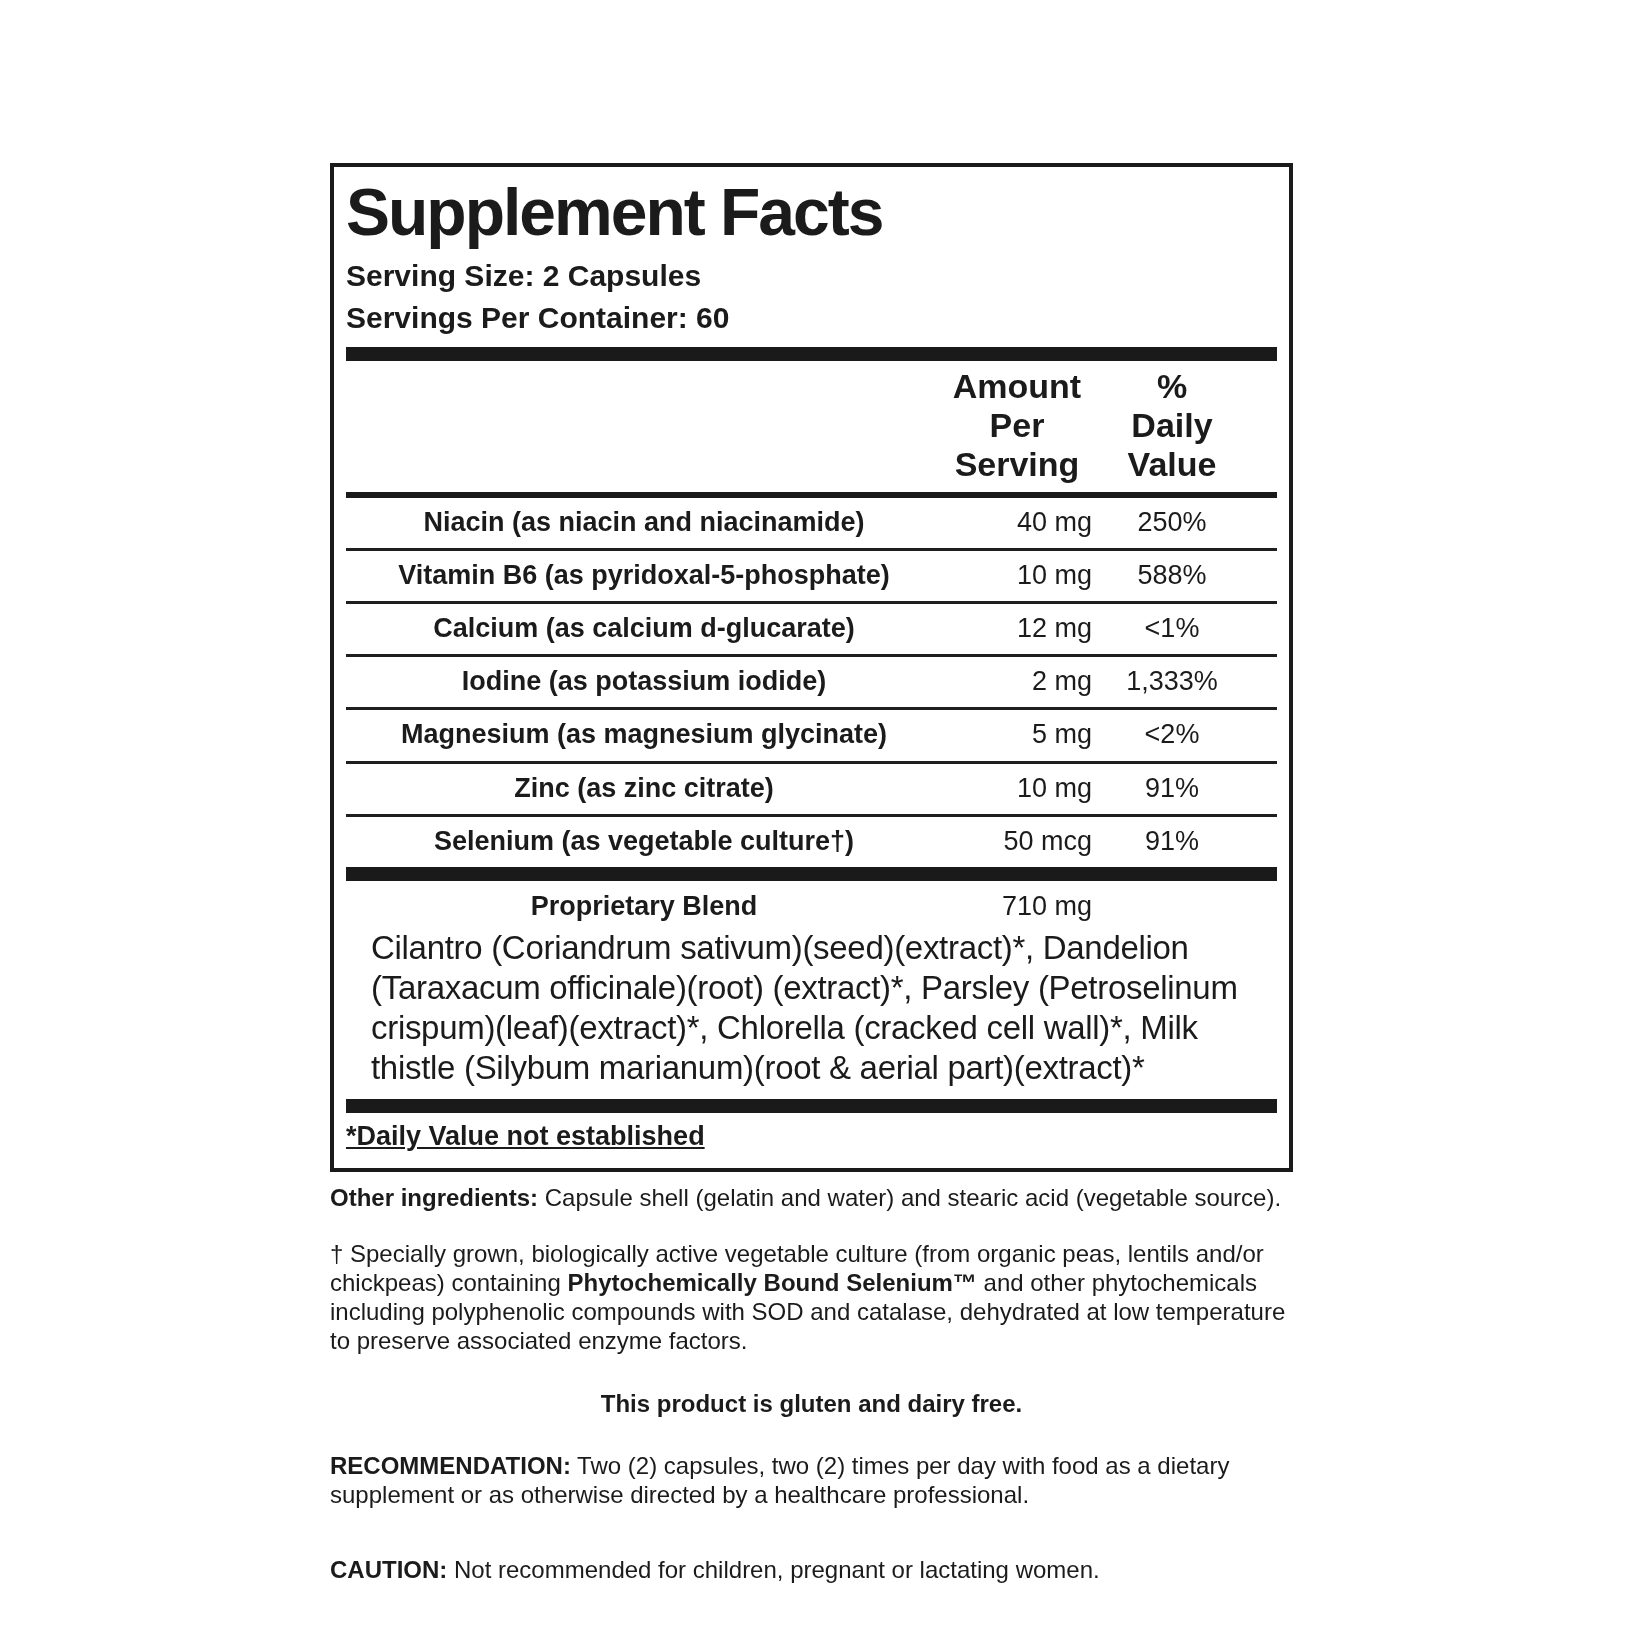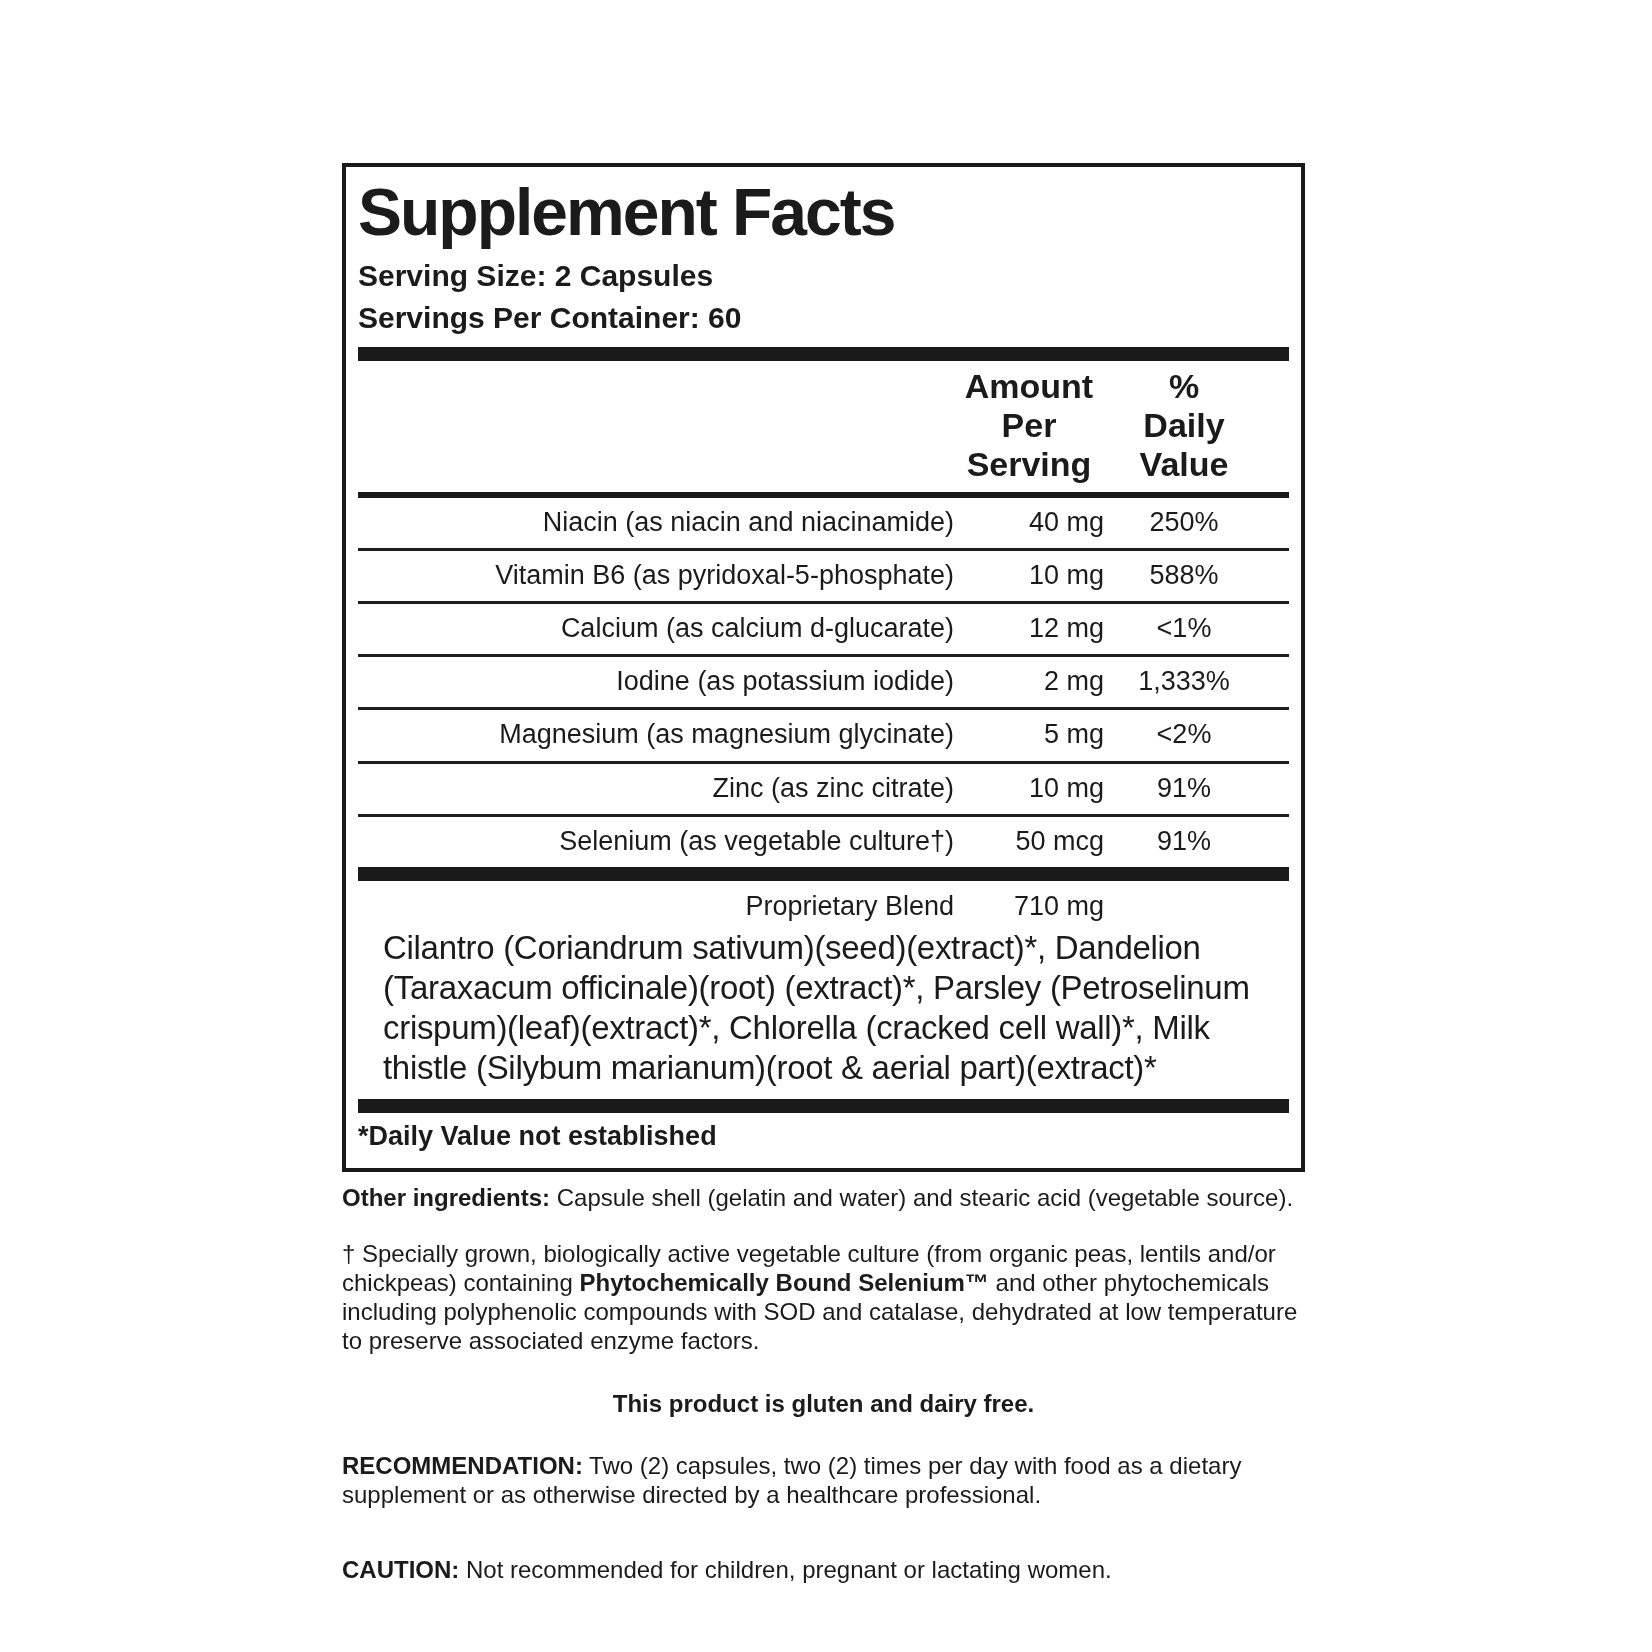--- a/index.html
+++ b/index.html
@@ -14,21 +14,20 @@
     width: 1652px;
     height: 1652px;
     background: #ffffff;
     overflow: hidden;
   }
   .content {
     position: absolute;
     left: 330px;
     top: 163px;
     width: 963px;
-    margin-left: 12px;
   }
 
   
   .facts-box {
     border: 4px solid #1a1a1a;
     padding: 10px 12px 12px 12px;
     background: #ffffff;
     box-sizing: border-box;
   }
   .sf-title {
@@ -48,21 +47,21 @@
   .bar.thick { height: 14px; }
   .bar.med   { height: 6px; }
   .bar.mt    { margin-top: 8px; }
 
   .trow {
     display: flex;
     align-items: flex-end;
     font-size: 27px;
     line-height: 1.15;
   }
-  .col-name { flex: 1 1 auto; text-align: right; }
+  .col-name { flex: 1 1 auto; text-align: center; font-weight: bold; }
   .col-amt  { flex: 0 0 150px; text-align: right; }
   .col-dv   { flex: 0 0 185px; text-align: center; padding-right: 25px; box-sizing: border-box; }
 
   .hdr-row { padding: 6px 0 8px 0; font-weight: bold; font-size: 34px; align-items: flex-start; }
   .hdr-row .col-amt, .hdr-row .col-dv { text-align: center; }
   .hdr-row .col-amt span { display: inline-block; max-width: 130px; line-height: 1.15; }
   .hdr-row .col-dv  span { display: inline-block; max-width: 100px; line-height: 1.15; }
 
   .nrow { padding: 9px 0 10px 0; }
   .nrow + .nrow { border-top: 3px solid #1f1f1f; }
@@ -71,20 +70,21 @@
   .blend-desc {
     font-size: 33px;
     line-height: 1.22;
     letter-spacing: -0.3px;
     padding: 2px 0 10px 25px;
   }
   .sf-footnote {
     font-size: 27px;
     font-weight: bold;
     padding: 8px 0 4px 0;
+    text-decoration: underline;
   }
 
   
   .info p {
     font-size: 24px;
     line-height: 1.2;
     margin: 0;
   }
   .p-other   { margin-top: 12px !important; }
   .p-dagger  { margin-top: 28px !important; }

